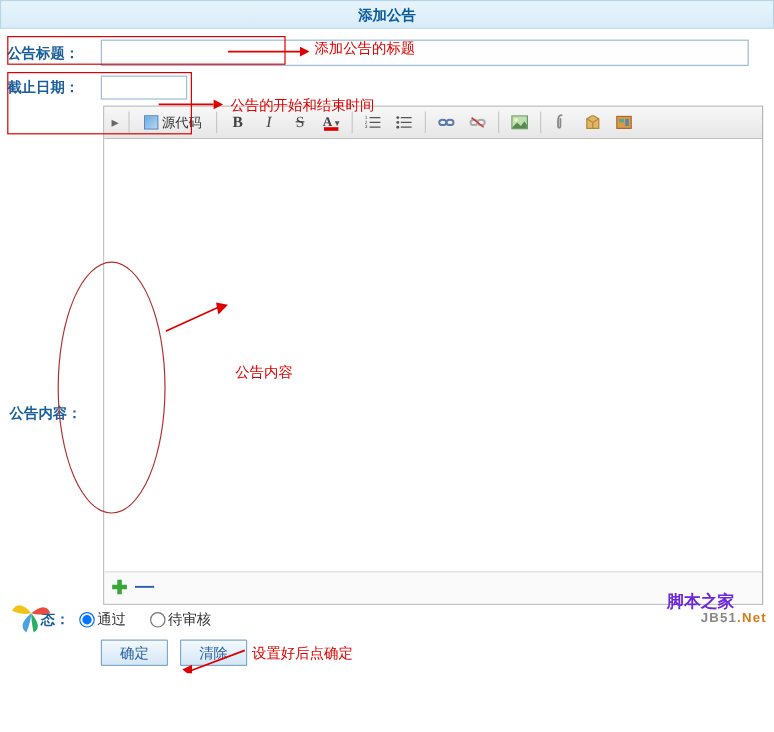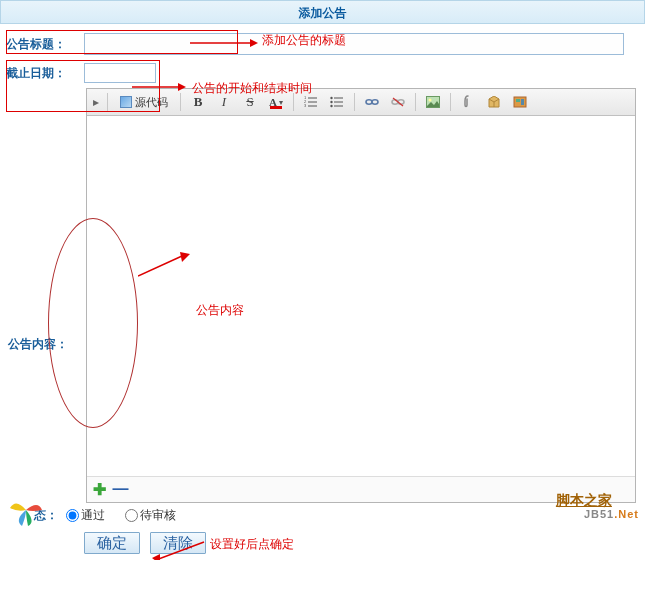--- a/index.html
+++ b/index.html
@@ -32,29 +32,29 @@
   .plus { color: #3aa63a; font-weight: bold; font-size: 16px; cursor: pointer; }
   .minus { color: #2a5faa; font-weight: bold; font-size: 16px; cursor: pointer; }
 
   .content-label { position: absolute; left: 8px; top: 336px; color: #1a5e9a; font-weight: bold; }
 
   .status-row { padding: 4px 10px 4px 34px; display: flex; align-items: center; gap: 8px; }
   .status-lbl { color: #1a5e9a; font-weight: bold; }
   .radio-wrap { display: inline-flex; align-items: center; gap: 2px; margin-right: 12px; }
 
   .btn-row { padding: 4px 0 6px 84px; display: flex; gap: 10px; }
-  .btn { min-width: 56px; height: 22px; border: 1px solid #7fa9cc; background: linear-gradient(#f3f9fe,#d5e7f5); color: #2860a0; font-size: 15px; cursor: pointer; border-radius: 1px; }
+  .btn { min-width: 56px; height: 22px; border: 1px solid #7fa9cc; background: linear-gradient(#f3f9fe,#d5e7f5); color: #2860a0; font-size: 12px; cursor: pointer; border-radius: 1px; }
 
   .annot { position: absolute; color: #d00; font-size: 12px; pointer-events: none; }
   .red-rect { position: absolute; border: 1.5px solid #d00; pointer-events: none; }
   .arrow { position: absolute; pointer-events: none; }
   .ellipse { position: absolute; border: 1.5px solid #b03030; border-radius: 50%; pointer-events: none; }
 
   .watermark { position: absolute; right: 6px; bottom: 40px; font-size: 14px; font-weight: bold; font-family: Arial, sans-serif; }
-  .watermark .cn { color: #a16207; text-decoration: underline; }
+  .watermark .cn { color: #6d28d9; }
   .watermark .en { color: #888; font-size: 11px; letter-spacing: 1px; display: block; text-align: right; margin-top: -2px; margin-left: 28px; }
   .watermark .net { color: #d77b1a; }
   .wm-flower { position: absolute; left: 6px; bottom: 30px; width: 40px; height: 40px; }
 
   .collapse-icon { width: 10px; text-align: center; color: #666; cursor: pointer; }
 </style>
 </head>
 <body>
 
 <div class="header-bar">

